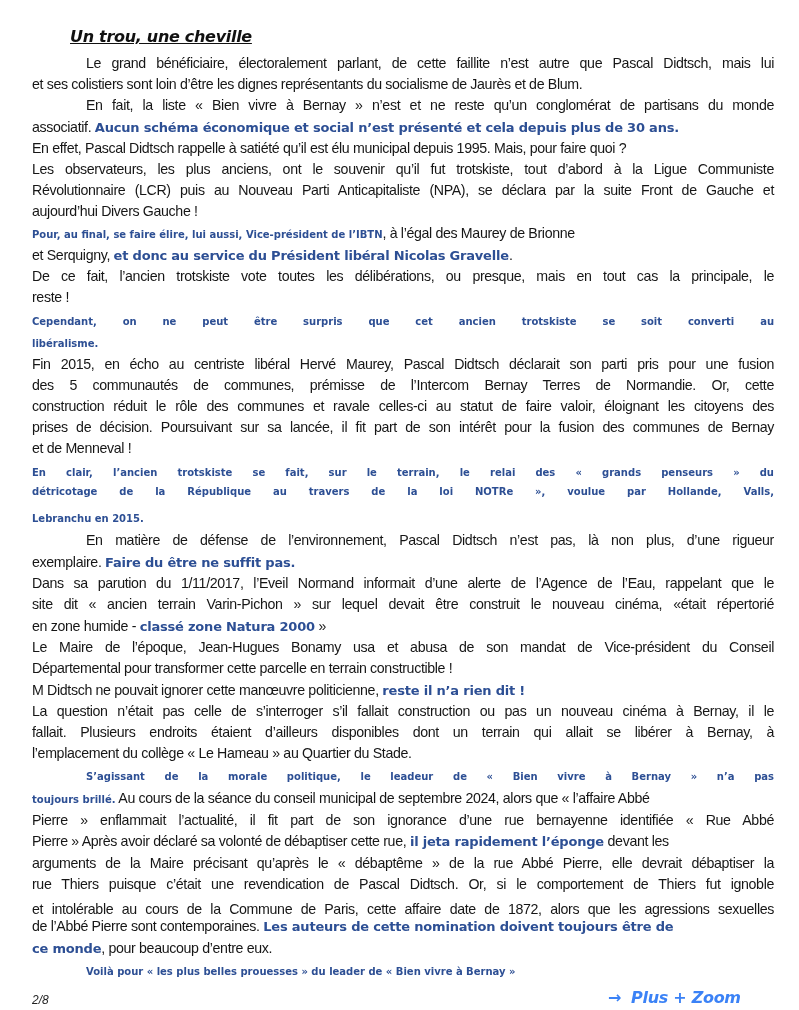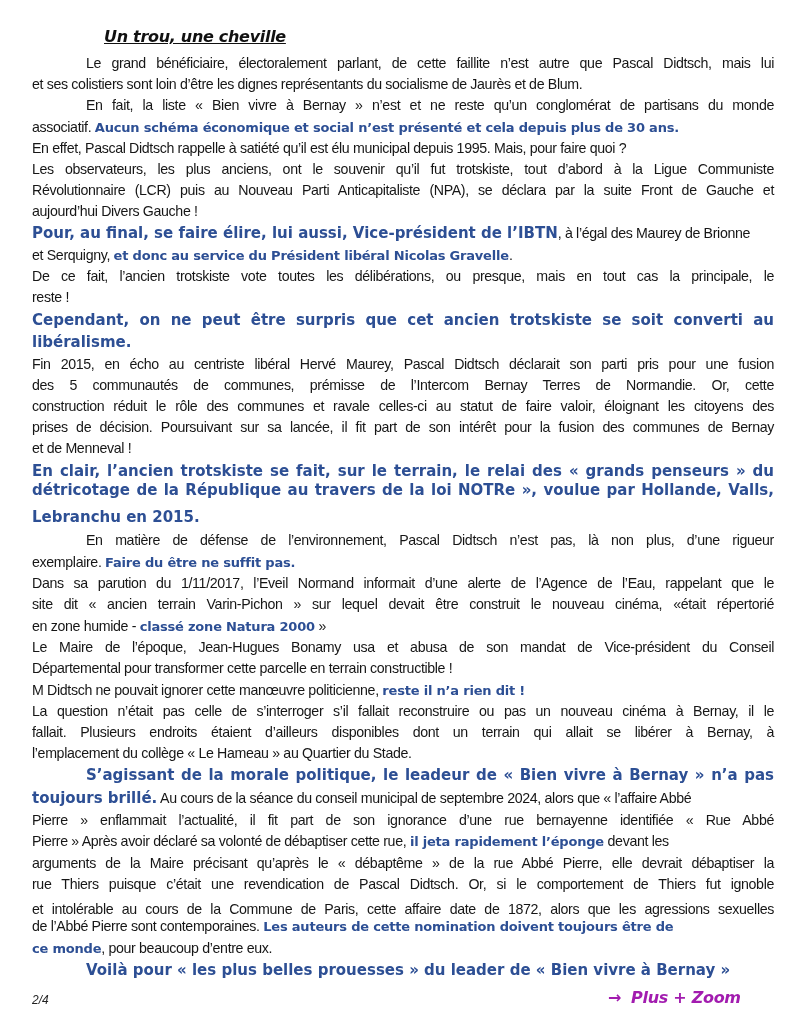--- a/index.html
+++ b/index.html
@@ -6,28 +6,28 @@
   body { width:799px; height:1010px; position:relative; overflow:hidden;
          font-family:"Liberation Sans", sans-serif; color:#111; }
   .ln { position:absolute; left:32px; width:742px; white-space:nowrap;
         font-family:"Liberation Sans", sans-serif; font-size:14.2px; line-height:20px;
         letter-spacing:-0.35px; color:#161616; }
   .just { text-align:justify; text-align-last:justify; white-space:normal; }
   .ind { left:86px; width:688px; }
   .hl { font-family:"DejaVu Sans", sans-serif; color:#2d4f94; font-weight:bold;
         font-size:13px; letter-spacing:-0.2px; }
   .hlline { font-family:"DejaVu Sans", sans-serif; color:#2d4f94; font-weight:bold;
-        font-size:15px; letter-spacing:0px; }
-  .title { position:absolute; left:104px; top:27px; font-family:"DejaVu Sans", sans-serif;
+        font-size:10px; letter-spacing:0px; }
+  .title { position:absolute; left:70px; top:27px; font-family:"DejaVu Sans", sans-serif;
            font-weight:bold; font-style:italic; font-size:16px; text-decoration:underline;
            color:#111; letter-spacing:-0.3px; }
   .footer-page { position:absolute; left:32px; top:993px; font-style:italic;
                  font-size:12px; color:#222; font-family:"Liberation Sans", sans-serif; }
   .footer-link { position:absolute; left:608px; top:988px; font-family:"DejaVu Sans", sans-serif;
-                 font-style:italic; font-weight:bold; font-size:16px; color:#a21caf;
+                 font-style:italic; font-weight:bold; font-size:16px; color:#3b82f6;
                  text-decoration:none; letter-spacing:-0.3px; }
   .footer-link .arrow { font-style:normal; margin-right:10px; }
 </style>
 </head>
 <body>
 
 <div class="title">Un trou, une cheville</div>
 
 <div>
   <div class="ln ind just" style="top:53px"><span>Le grand bénéficiaire, électoralement parlant, de cette faillite n’est autre que Pascal Didtsch, mais lui</span></div>
@@ -53,31 +53,31 @@
   <div class="ln just" style="top:480px"><span class="hlline">détricotage de la République au travers de la loi NOTRe », voulue par Hollande, Valls,</span></div>
   <div class="ln" style="top:507px"><span class="hlline">Lebranchu en 2015.</span></div>
   <div class="ln ind just" style="top:530px"><span>En matière de défense de l’environnement, Pascal Didtsch n’est pas, là non plus, d’une rigueur</span></div>
   <div class="ln" style="top:552px"><span>exemplaire. </span><span class="hl">Faire du être ne suffit pas.</span></div>
   <div class="ln just" style="top:573px"><span>Dans sa parution du 1/11/2017, l’Eveil Normand informait d’une alerte de l’Agence de l’Eau, rappelant que le</span></div>
   <div class="ln just" style="top:594px"><span>site dit « ancien terrain Varin-Pichon » sur lequel devait être construit le nouveau cinéma, «était répertorié</span></div>
   <div class="ln" style="top:616px"><span>en zone humide - </span><span class="hl">classé zone Natura 2000</span><span> »</span></div>
   <div class="ln just" style="top:637px"><span>Le Maire de l’époque, Jean-Hugues Bonamy usa et abusa de son mandat de Vice-président du Conseil</span></div>
   <div class="ln" style="top:658px"><span>Départemental pour transformer cette parcelle en terrain constructible !</span></div>
   <div class="ln" style="top:680px"><span>M Didtsch ne pouvait ignorer cette manœuvre politicienne, </span><span class="hl">reste il n’a rien dit !</span></div>
-  <div class="ln just" style="top:701px"><span>La question n’était pas celle de s’interroger s’il fallait reconstruire ou pas un nouveau cinéma à Bernay, il le</span></div>
+  <div class="ln just" style="top:701px"><span>La question n’était pas celle de s’interroger s’il fallait construction ou pas un nouveau cinéma à Bernay, il le</span></div>
   <div class="ln just" style="top:722px"><span>fallait. Plusieurs endroits étaient d’ailleurs disponibles dont un terrain qui allait se libérer à Bernay, à</span></div>
   <div class="ln" style="top:743px"><span>l’emplacement du collège « Le Hameau » au Quartier du Stade.</span></div>
   <div class="ln ind just" style="top:765px"><span class="hlline">S’agissant de la morale politique, le leadeur de « Bien vivre à Bernay » n’a pas</span></div>
   <div class="ln" style="top:788px"><span class="hlline">toujours brillé.</span><span> Au cours de la séance du conseil municipal de septembre 2024, alors que « l’affaire Abbé</span></div>
   <div class="ln just" style="top:810px"><span>Pierre » enflammait l’actualité,  il fit part de son ignorance d’une rue bernayenne identifiée « Rue Abbé</span></div>
   <div class="ln" style="top:831px"><span>Pierre » Après avoir déclaré sa volonté de débaptiser cette rue, </span><span class="hl">il jeta rapidement l’éponge</span><span> devant les</span></div>
   <div class="ln just" style="top:853px"><span>arguments de la Maire précisant qu’après le « débaptême » de la rue Abbé Pierre, elle devrait débaptiser la</span></div>
   <div class="ln just" style="top:874px"><span>rue Thiers puisque c’était une revendication  de Pascal Didtsch. Or, si le comportement de Thiers fut ignoble</span></div>
   <div class="ln just" style="top:899px"><span>et intolérable au cours de la Commune de Paris, cette affaire date de 1872, alors que les agressions sexuelles</span></div>
   <div class="ln" style="top:916px"><span>de l’Abbé Pierre sont contemporaines. </span><span class="hl">Les auteurs de cette nomination doivent toujours être de</span></div>
   <div class="ln" style="top:938px"><span class="hl">ce monde</span><span>, pour beaucoup d’entre eux.</span></div>
   <div class="ln ind" style="top:960px"><span class="hlline">Voilà pour « les plus belles prouesses » du leader de « Bien vivre à Bernay »</span></div>
 </div>
 
-<div class="footer-page">2/4</div>
+<div class="footer-page">2/8</div>
 <a class="footer-link">
   <span class="arrow">→</span><span>Plus + Zoom</span>
 </a>
 
 </body></html>

